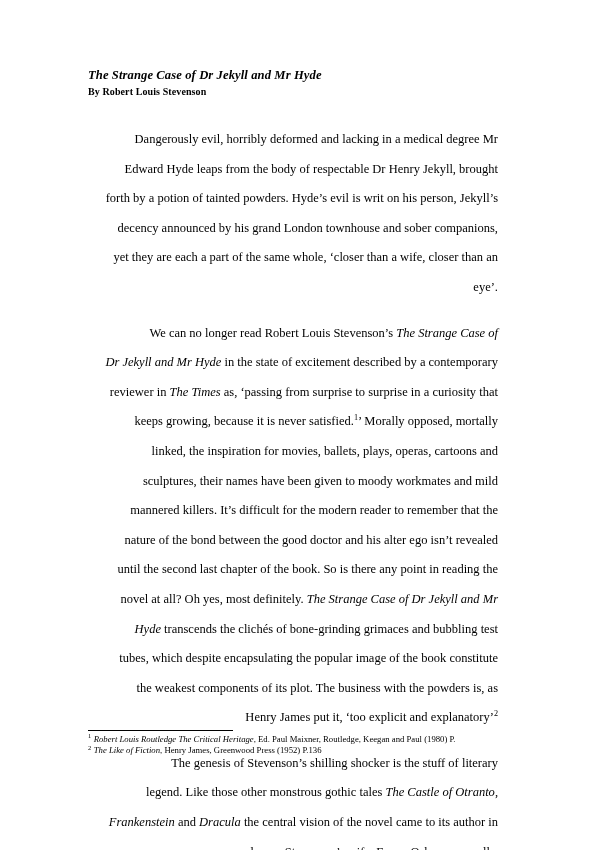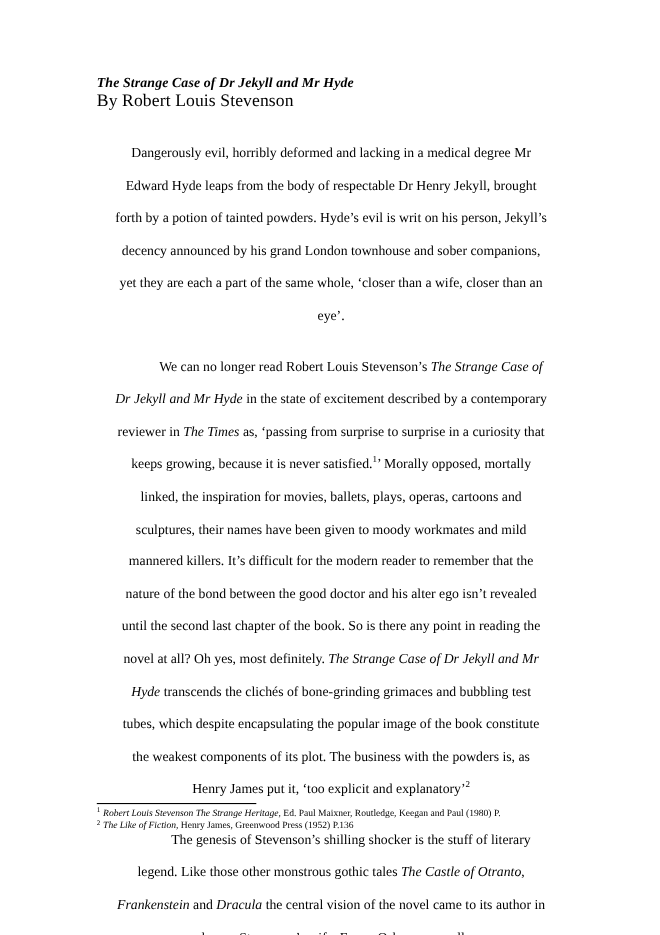--- a/index.html
+++ b/index.html
@@ -36,37 +36,37 @@
   .doc-title {
     font-size: 12.6px;
     font-weight: bold;
     font-style: italic;
     line-height: 15.5px;
     margin: 0;
     letter-spacing: 0.1px;
   }
 
   .doc-author {
-    font-size: 16px;
-    font-weight: normal;
+    font-size: 10px;
+    font-weight: bold;
     font-style: normal;
     line-height: 15.5px;
     margin: 0;
     letter-spacing: 0.1px;
   }
 
   .body-block {
     margin-top: 26px;
   }
 
   p.para {
     margin: 16px;
     font-size: 12.5px;
     line-height: 29.6px;
-    text-align: center;
+    text-align: right;
     white-space: normal;
   }
 
   p.para.indent::before {
     content: "";
     display: inline-block;
     width: 36px;
   }
 
   .it { font-style: italic; }
@@ -120,18 +120,18 @@
         <p class="para"><span>Dangerously evil, horribly deformed and lacking in a medical degree Mr Edward Hyde leaps from the body of respectable Dr Henry Jekyll, brought forth by a potion of tainted powders. Hyde’s evil is writ on his person, Jekyll’s decency announced by his grand London townhouse and sober companions, yet they are each a part of the same whole, ‘closer than a wife, closer than an eye’.</span></p>
         <p class="para indent"><span>We can no longer read Robert Louis Stevenson’s </span><span class="it">The Strange Case of Dr Jekyll and Mr Hyde</span><span> in the state of excitement described by a contemporary reviewer in </span><span class="it">The Times</span><span> as, ‘passing from surprise to surprise in a curiosity that keeps growing, because it is never satisfied.</span><sup class="fn-ref">1</sup><span>’ Morally opposed, mortally linked, the inspiration for movies, ballets, plays, operas, cartoons and sculptures, their names have been given to moody workmates and mild mannered killers. It’s difficult for the modern reader to remember that the nature of the bond between the good doctor and his alter ego isn’t revealed until the second last chapter of the book. So is there any point in reading the novel at all? Oh yes, most definitely. </span><span class="it">The Strange Case of Dr Jekyll and Mr Hyde</span><span> transcends the clichés of bone-grinding grimaces and bubbling test tubes, which despite encapsulating the popular image of the book constitute the weakest components of its plot. The business with the powders is, as Henry James put it, ‘too explicit and explanatory’</span><sup class="fn-ref">2</sup></p>
         <p class="para indent"><span>The genesis of Stevenson’s shilling shocker is the stuff of literary legend. Like those other monstrous gothic tales </span><span class="it">The Castle of Otranto</span><span>, </span><span class="it">Frankenstein</span><span> and </span><span class="it">Dracula</span><span> the central vision of the novel came to its author in a dream. Stevenson’s wife, Fanny Osbourne recalls,</span></p>
       </div>
 
   </div>
 
   <div class="footnotes">
     <hr class="fn-rule">
     <div>
-        <p class="footnote"><sup class="fn-num">1</sup><span class="it">Robert Louis Stevenson The Strange Heritage</span><span>, Ed. Paul Maixner, Routledge, Keegan and Paul (1980) P.</span></p>
+        <p class="footnote"><sup class="fn-num">1</sup><span class="it">Robert Louis Routledge The Critical Heritage</span><span>, Ed. Paul Maixner, Routledge, Keegan and Paul (1980) P.</span></p>
         <p class="footnote"><sup class="fn-num">2</sup><span class="it">The Like of Fiction</span><span>, Henry James, Greenwood Press (1952) P.136</span></p>
       </div>
   </div>
 
 </div>
 
 </body></html>

